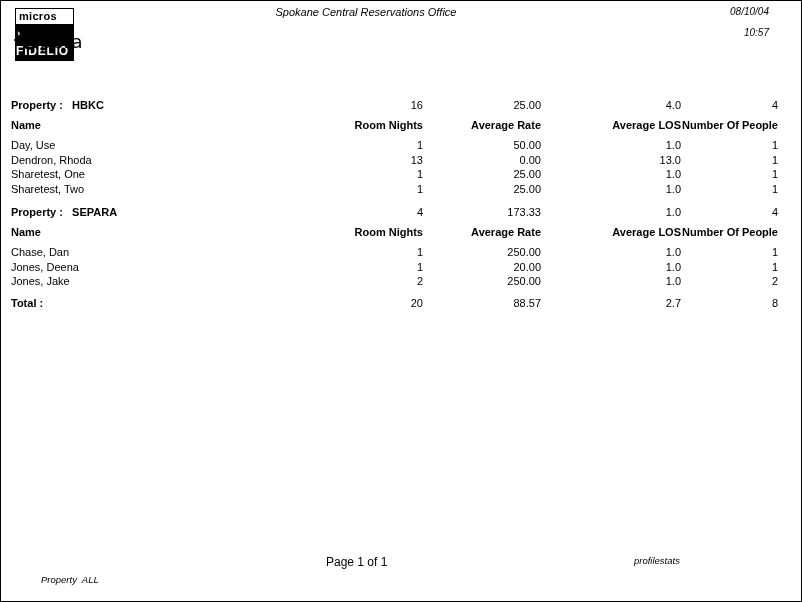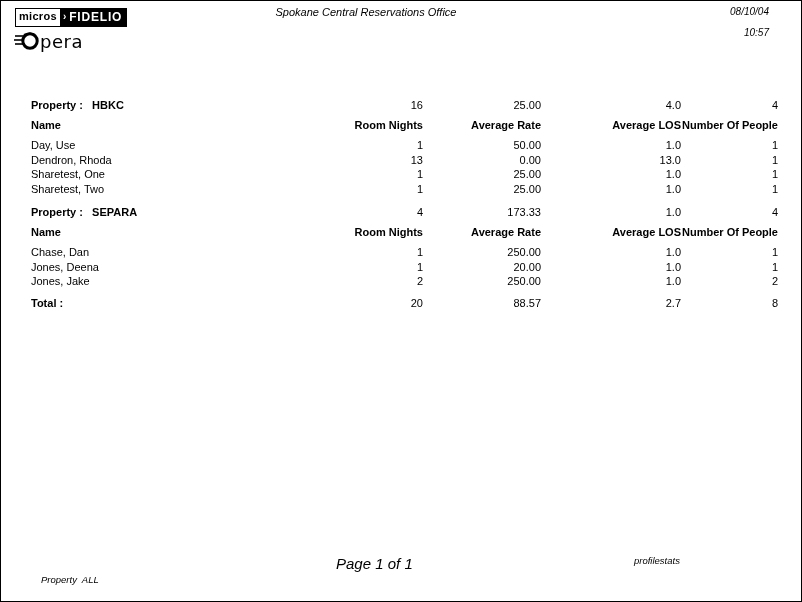--- a/index.html
+++ b/index.html
@@ -9,21 +9,21 @@
     border:1px solid #000;
     background:#fff;
     font-family:"Liberation Sans",sans-serif;
     color:#000;
     overflow:hidden;
   }
   
   .logo-mf{
     position:absolute;left:14px;top:7px;
     display:inline-flex;align-items:stretch;
-    font-weight:bold;font-size:11px;line-height:15px;
+    font-weight:bold;font-size:11px;line-height:15px;flex-direction:column;
   }
   .logo-mf .micros{border:1px solid #000;background:#fff;color:#000;padding:0 3px;letter-spacing:.3px;}
   .logo-mf .arrow{background:#000;color:#fff;border:1px solid #000;border-left:none;padding:0 1px 0 2px;font-size:10px;}
   .logo-mf .fidelio{background:#000;color:#fff;border:1px solid #000;border-left:none;padding:0 4px 0 1px;font-size:12px;letter-spacing:.8px;line-height:17px;}
   .logo-opera{
     position:absolute;left:13px;top:27px;
     display:inline-flex;align-items:center;text-align:center;
   }
   .logo-opera svg{display:block;}
   .logo-opera .opera-text{font-family:"DejaVu Sans",sans-serif;font-size:18px;font-weight:500;letter-spacing:.5px;margin-left:-2px;}
@@ -37,40 +37,40 @@
   }
   .hdr-date,.hdr-time{
     position:absolute;right:32px;width:120px;
     text-align:right;font-style:italic;font-size:10px;
   }
   .hdr-date{top:5px;}
   .hdr-time{top:26px;}
   
   .report-table{position:absolute;left:0;right:0;top:98px;font-size:11px;}
   .row{position:relative;height:14.5px;line-height:13px;}
-  .row .c0{position:absolute;left:30px;white-space:pre;}
+  .row .c0{position:absolute;left:10px;white-space:pre;}
   .row .num{position:absolute;width:112px;text-align:right;white-space:nowrap;}
   .row .c1{left:310px;}
   .row .c2{left:428px;}
   .row .c3{left:568px;}
   .row .c4{left:665px;}
   .property-row{height:20px;}
   .property-row .c0{font-weight:bold;}
   .header-row{height:20px;font-weight:bold;}
   .gap-top{margin-top:9px;}
   .total-row{margin-top:7px;}
   .total-row .c0{font-weight:bold;}
   
   .footer-filters{
     position:absolute;left:40px;top:553px;
     font-style:italic;font-size:9.5px;line-height:10.5px;white-space:pre;
   }
   .footer-page{
-    position:absolute;left:335px;top:554px;
-    font-style:italic;font-size:15px;white-space:pre;
+    position:absolute;left:325px;top:554px;
+    font-size:12px;white-space:pre;
   }
   .footer-report-name{
     position:absolute;left:597px;top:554px;
     font-style:italic;font-size:9.5px;white-space:pre;margin-left:36px;
   }
 </style>
 </head>
 <body>
 
 <div class="page">

